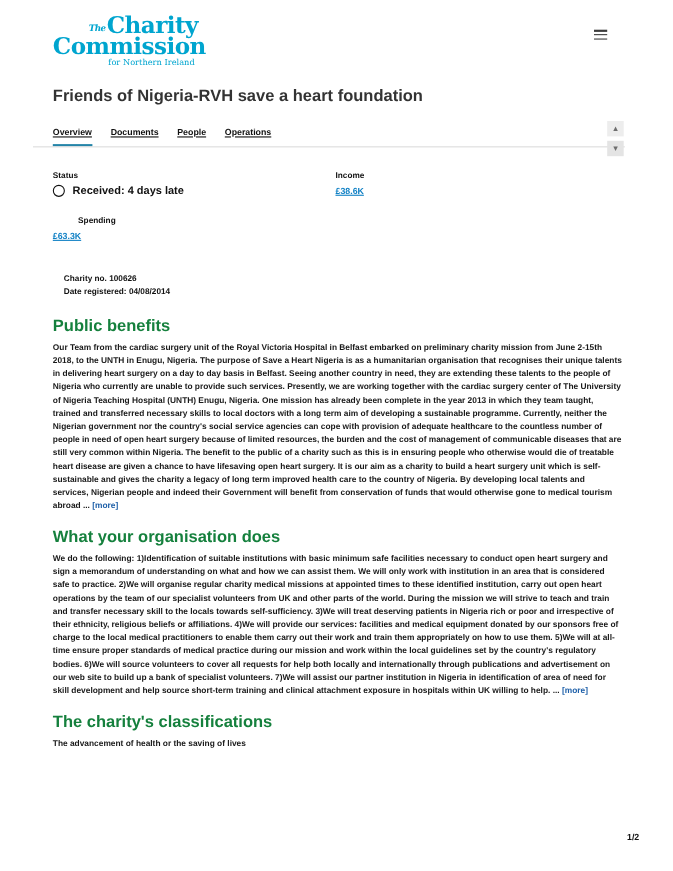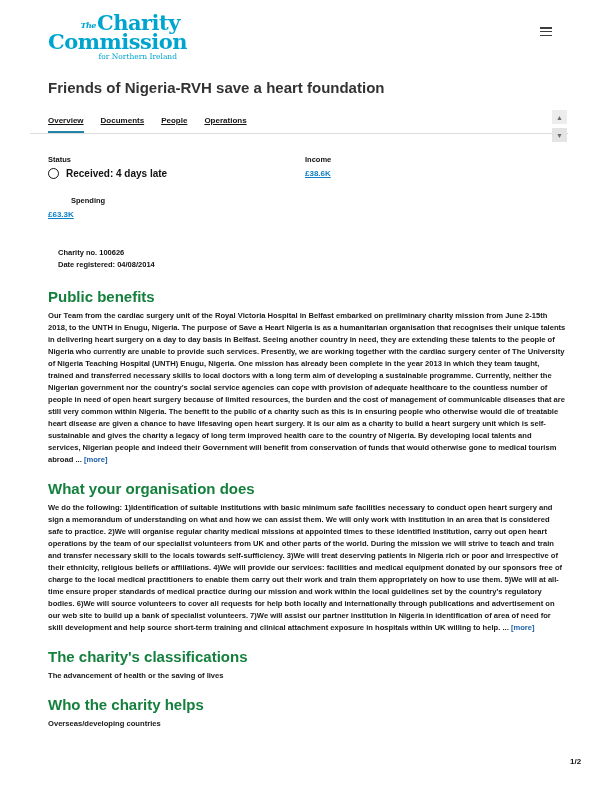--- a/index.html
+++ b/index.html
@@ -99,21 +99,17 @@
       <p><span>Our Team from the cardiac surgery unit of the Royal Victoria Hospital in Belfast embarked on preliminary charity mission from June 2-15th 2018, to the UNTH in Enugu, Nigeria. The purpose of Save a Heart Nigeria is as a humanitarian organisation that recognises their unique talents in delivering heart surgery on a day to day basis in Belfast. Seeing another country in need, they are extending these talents to the people of Nigeria who currently are unable to provide such services. Presently, we are working together with the cardiac surgery center of The University of Nigeria Teaching Hospital (UNTH) Enugu, Nigeria. One mission has already been complete in the year 2013 in which they team taught, trained and transferred necessary skills to local doctors with a long term aim of developing a sustainable programme. Currently, neither the Nigerian government nor the country's social service agencies can cope with provision of adequate healthcare to the countless number of people in need of open heart surgery because of limited resources, the burden and the cost of management of communicable diseases that are still very common within Nigeria. The benefit to the public of a charity such as this is in ensuring people who otherwise would die of treatable heart disease are given a chance to have lifesaving open heart surgery. It is our aim as a charity to build a heart surgery unit which is self-sustainable and gives the charity a legacy of long term improved health care to the country of Nigeria. By developing local talents and services, Nigerian people and indeed their Government will benefit from conservation of funds that would otherwise gone to medical tourism abroad ...</span> <a class="more-link">[more]</a></p>
     </div>
     <div class="section">
       <h2>What your organisation does</h2>
       <p><span>We do the following: 1)Identification of suitable institutions with basic minimum safe facilities necessary to conduct open heart surgery and sign a memorandum of understanding on what and how we can assist them. We will only work with institution in an area that is considered safe to practice. 2)We will organise regular charity medical missions at appointed times to these identified institution, carry out open heart operations by the team of our specialist volunteers from UK and other parts of the world. During the mission we will strive to teach and train and transfer necessary skill to the locals towards self-sufficiency. 3)We will treat deserving patients in Nigeria rich or poor and irrespective of their ethnicity, religious beliefs or affiliations. 4)We will provide our services: facilities and medical equipment donated by our sponsors free of charge to the local medical practitioners to enable them carry out their work and train them appropriately on how to use them. 5)We will at all-time ensure proper standards of medical practice during our mission and work within the local guidelines set by the country's regulatory bodies. 6)We will source volunteers to cover all requests for help both locally and internationally through publications and advertisement on our web site to build up a bank of specialist volunteers. 7)We will assist our partner institution in Nigeria in identification of area of need for skill development and help source short-term training and clinical attachment exposure in hospitals within UK willing to help. ...</span> <a class="more-link">[more]</a></p>
     </div>
     <div class="section">
       <h2>The charity's classifications</h2>
       <p>The advancement of health or the saving of lives</p>
     </div>
-    <div class="section">
-      <h2>Who the charity helps</h2>
-      <p>Overseas/developing countries</p>
-    </div>
   </div>
 
   <div class="page-num">1/2</div>
 
 </div>
 
 </body></html>

